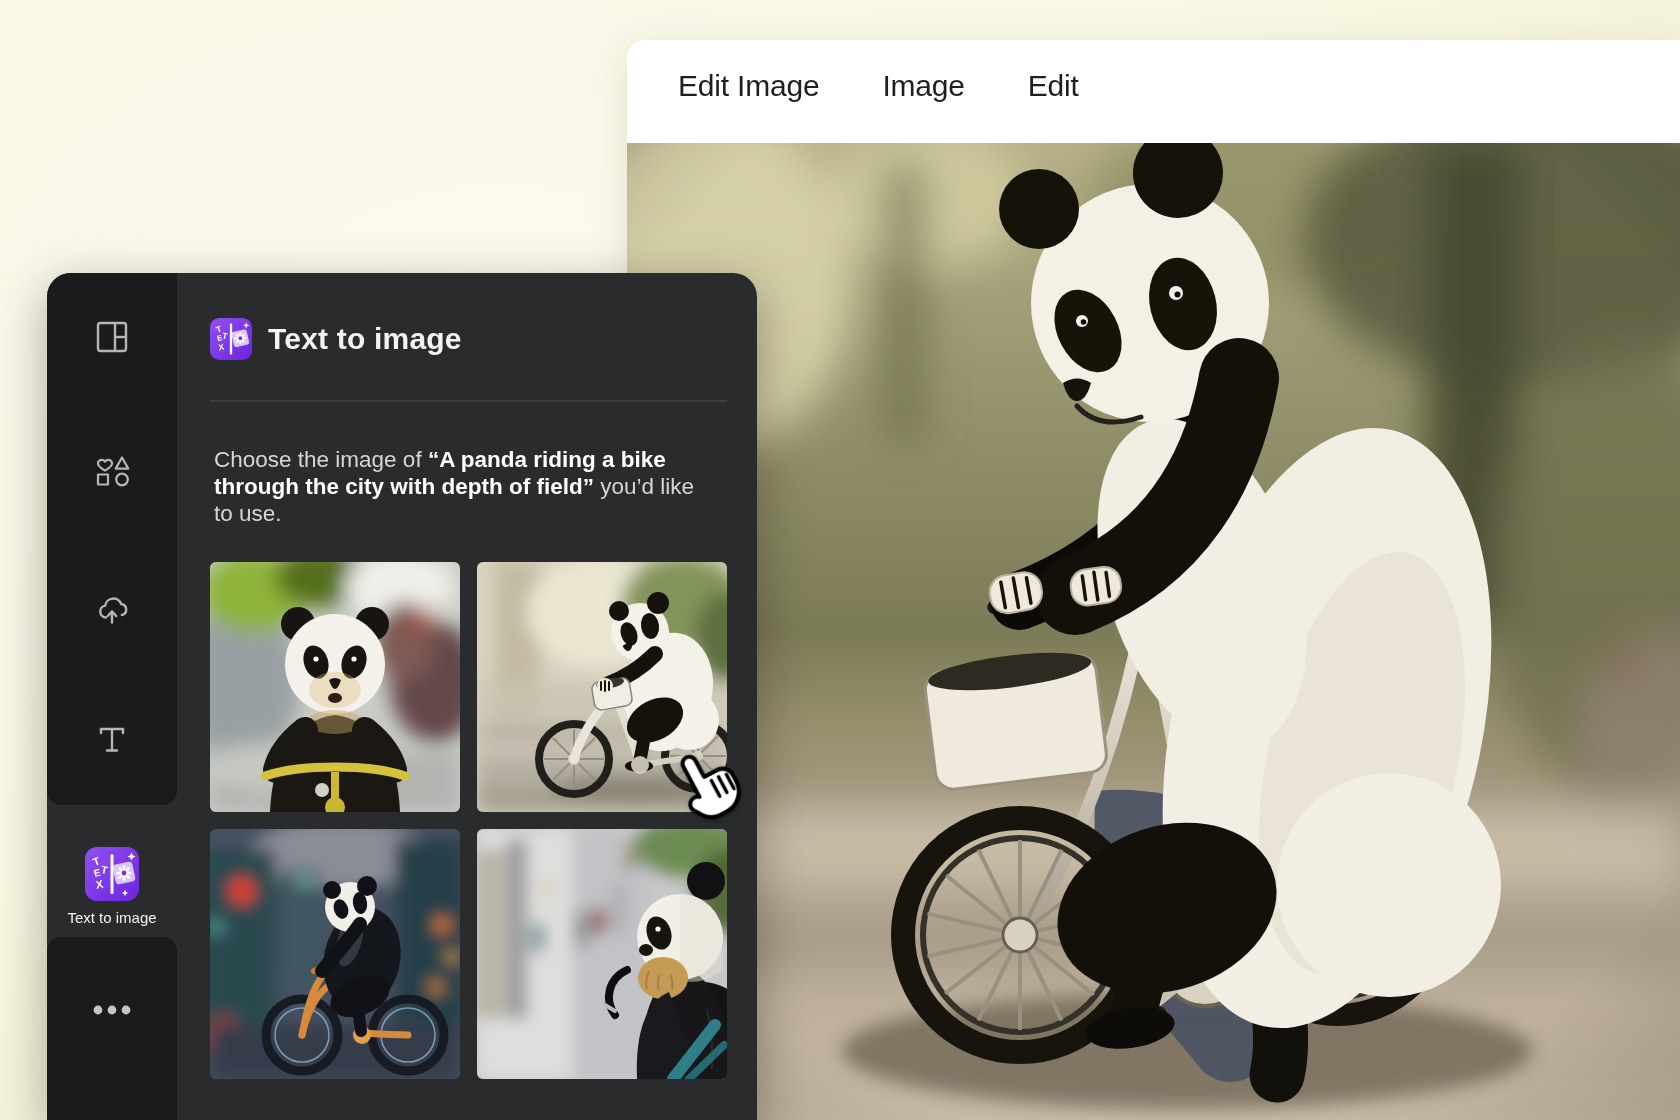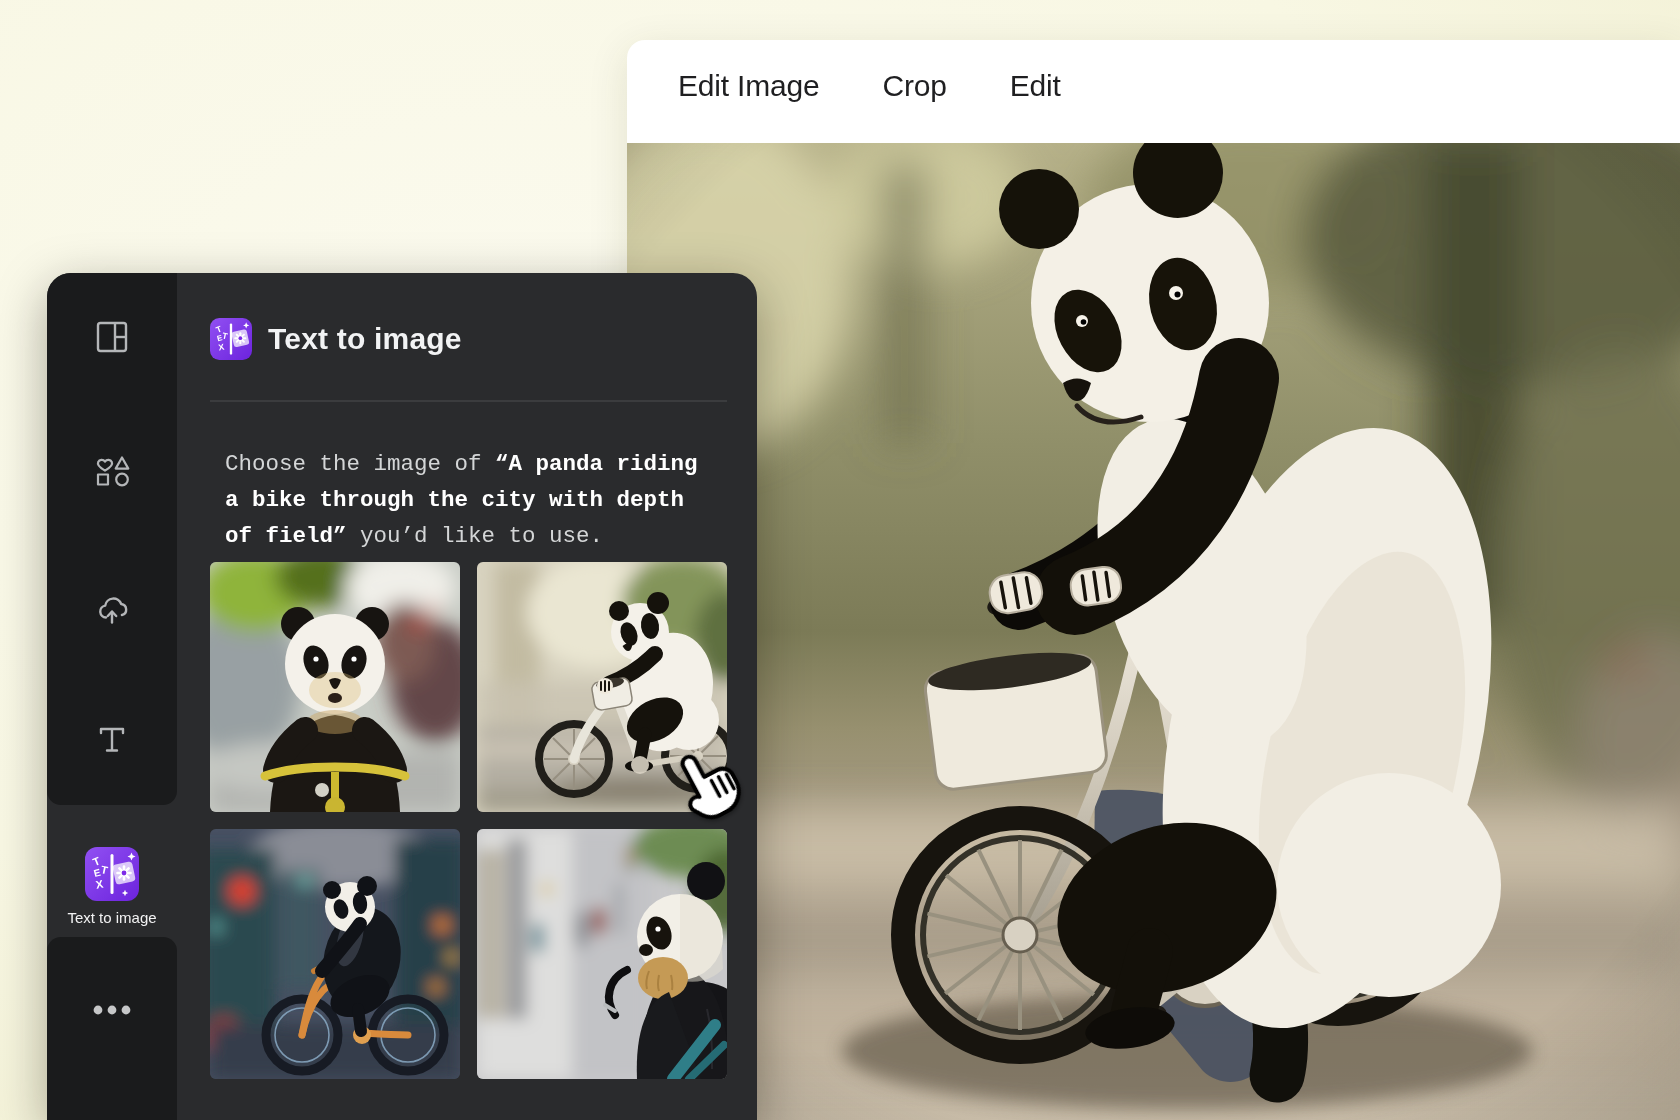--- a/index.html
+++ b/index.html
@@ -54,22 +54,22 @@
   }
   .ttilabel{color:#f2f2f3;}
   
   .content{position:absolute;left:163px;top:0;width:517px;height:100%;}
   .panel-header{
     position:absolute;left:0;top:45px;display:flex;align-items:center;gap:16px;
   }
   .panel-title{font-size:30px;font-weight:700;color:#f2f3f4;letter-spacing:.2px;}
   .divider{position:absolute;left:0;top:127px;width:517px;height:2px;background:#3b3c3e;}
   .desc{
-    position:absolute;left:15px;top:150px;width:492px;
-    font-size:22.5px;line-height:36px;color:#d4d6d7;font-weight:400;font-family:Liberation Mono, monospace;
+    position:absolute;left:4px;top:150px;width:492px;
+    font-size:22.5px;line-height:27px;color:#d4d6d7;font-weight:400;
   }
   .desc b{color:#ffffff;font-weight:700;}
   .grid{
     position:absolute;left:0;top:289px;width:517px;
     display:grid;grid-template-columns:250px 250px;grid-auto-rows:250px;gap:17px;
   }
   .tile{
     width:250px;height:250px;border-radius:6px;overflow:hidden;cursor:pointer;
     background:#3a3b3d;
   }
@@ -224,21 +224,21 @@
         </g>
         <ellipse cx="540" cy="765" rx="112" ry="82" fill="#131009" transform="rotate(-18 540 765)"></ellipse>
         <path d="M523,808 C515,840 509,858 506,874" stroke="#131009" stroke-width="46" fill="none" stroke-linecap="round"></path>
         <ellipse cx="503" cy="885" rx="45" ry="20" fill="#0e0c08" transform="rotate(-8 503 885)"></ellipse>
         <rect width="1053" height="977" fill="url(#vig)"></rect>
       </svg>
     </div>
 
     <div class="toolbar">
       <div class="toolbar-item">Edit Image</div>
-      <div class="toolbar-item">Crop</div>
+      <div class="toolbar-item">Image</div>
       <div class="toolbar-item">Edit</div>
     </div>
   </div>
 
   <div class="panel">
 
     <div class="rail">
       <div class="rail-block-top"></div>
       <div class="rail-block-bottom"></div>
 

